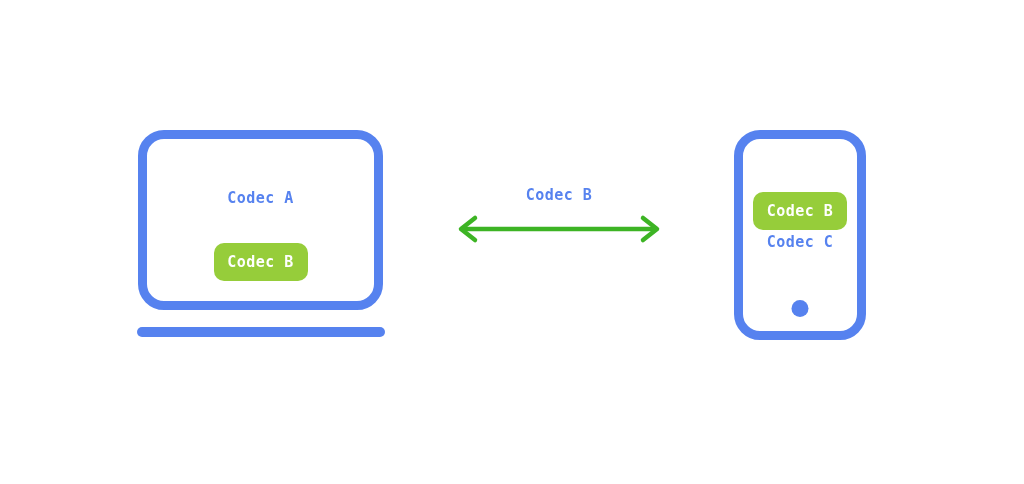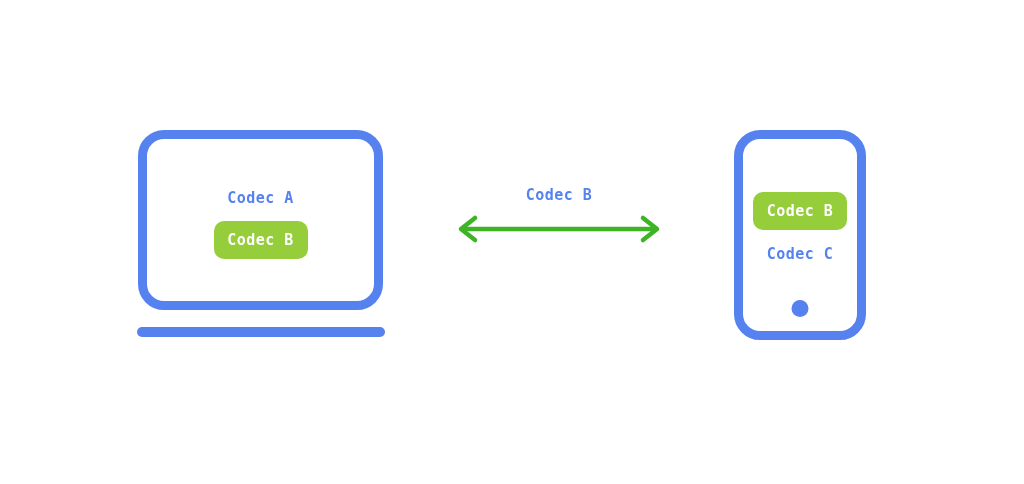--- a/index.html
+++ b/index.html
@@ -47,20 +47,21 @@
     left: 138px;
     top: 130px;
     width: 245px;
     height: 180px;
     border: 9px solid var(--device-blue);
     border-radius: 26px;
     background: var(--background);
     display: flex;
     flex-direction: column;
     align-items: center;
+    gap: 22px;
   }
   .laptop-screen .codec-label { margin-top: 50px; }
   .laptop-screen .pill { margin-top: 14px; }
   .laptop-base {
     position: absolute;
     left: 137px;
     top: 327px;
     width: 248px;
     height: 10px;
     border-radius: 6px;
@@ -93,21 +94,21 @@
     width: 132px;
     height: 210px;
     border: 9px solid var(--device-blue);
     border-radius: 26px;
     background: var(--background);
     display: flex;
     flex-direction: column;
     align-items: center;
   }
   .phone .pill { margin-top: 53px; width: 94px; }
-  .phone .codec-label { margin-top: 15px; text-align: right; }
+  .phone .codec-label { margin-top: 3px; text-align: right; }
   .home-button {
     position: absolute;
     left: 50%;
     bottom: 14px;
     transform: translateX(-50%);
     width: 17px;
     height: 17px;
     border-radius: 50%;
     background: var(--device-blue);
   }

